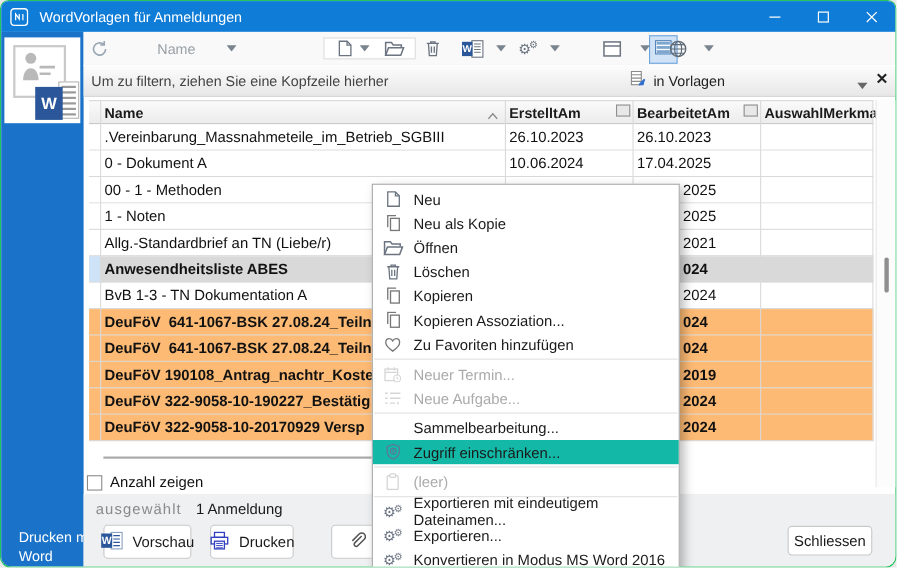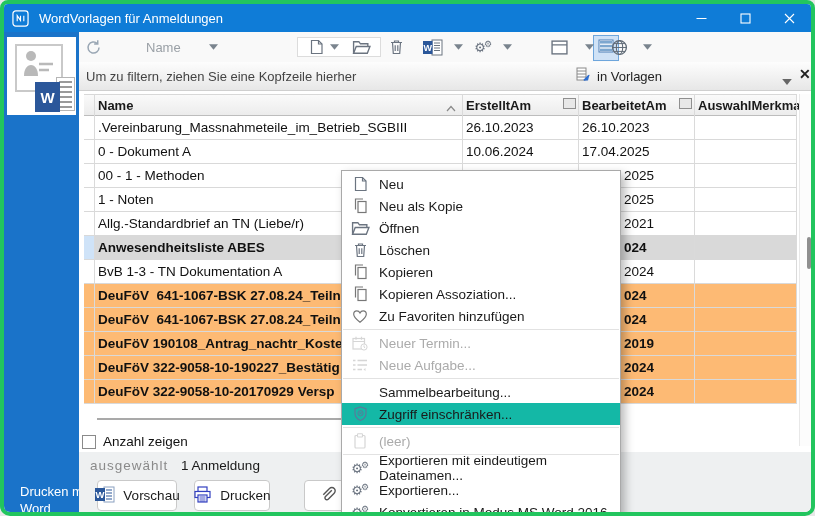--- a/index.html
+++ b/index.html
@@ -1,17 +1,17 @@
 <!DOCTYPE html>
 <html><head>
 <meta charset="utf-8">
 <style>
   html,body{margin:0;padding:0;}
   body{width:815px;height:516px;position:relative;font-family:"Liberation Sans",sans-serif;overflow:hidden;background:#e8e8e8;}
-  .window{position:absolute;inset:0;border:4px solid #22c55e;border-radius:8px 8px 10px 10px;overflow:hidden;box-sizing:border-box;background:#fff;padding-left:20px;}
+  .window{position:absolute;inset:0;border:1px solid #22c55e;border-radius:8px 8px 10px 10px;overflow:hidden;box-sizing:border-box;background:#fff;padding-left:20px;}
 
   
   .titlebar{position:absolute;left:0;top:0;right:0;height:28px;background:#0f7cd7;display:flex;align-items:center;color:#fff;}
   .title-icon{margin-left:8px;width:18px;height:18px;display:flex;align-items:center;}
   .title-text{margin-left:9px;font-size:13px;}
   .win-controls{position:absolute;right:0;top:0;height:28px;display:flex;}
   .win-btn{width:44px;height:28px;display:flex;align-items:center;justify-content:center;cursor:default;}
 
   
   .sidebar{position:absolute;left:0;top:28px;width:75px;bottom:0;background:#1a73c9;}
@@ -348,20 +348,23 @@
             <path d="M6.5 11h6M6.5 13h6M6.5 15h6" stroke="#3240c0" stroke-width=".9"></path>
           </svg></span>
       <span>Drucken</span>
     </div>
     <div class="btn btn-clip">
       <span><svg width="17" height="17" viewBox="0 0 17 17">
             <path d="M12.8 4.2l-6.3 6.3a1.9 1.9 0 1 0 2.7 2.7l6-6a3.3 3.3 0 1 0-4.7-4.7L4.3 8.7" fill="none" stroke="#555" stroke-width="1.4"></path>
           </svg></span>
       <span>A</span>
     </div>
+    <div class="btn btn-close">
+      <span>Schliessen</span>
+    </div>
   </div>
 
   <div class="cmenu" id="cmenu">
       <div class="mi">
         <span class="mi-ic">
           <svg width="15" height="16" viewBox="0 0 14 16">
             <path d="M2 1.5h7l3.5 3.5v9.5H2z" fill="#fff" stroke="#6b7480" stroke-width="1.2"></path>
             <path d="M9 1.5V5h3.5" fill="none" stroke="#6b7480" stroke-width="1.2"></path>
           </svg>
         </span>

